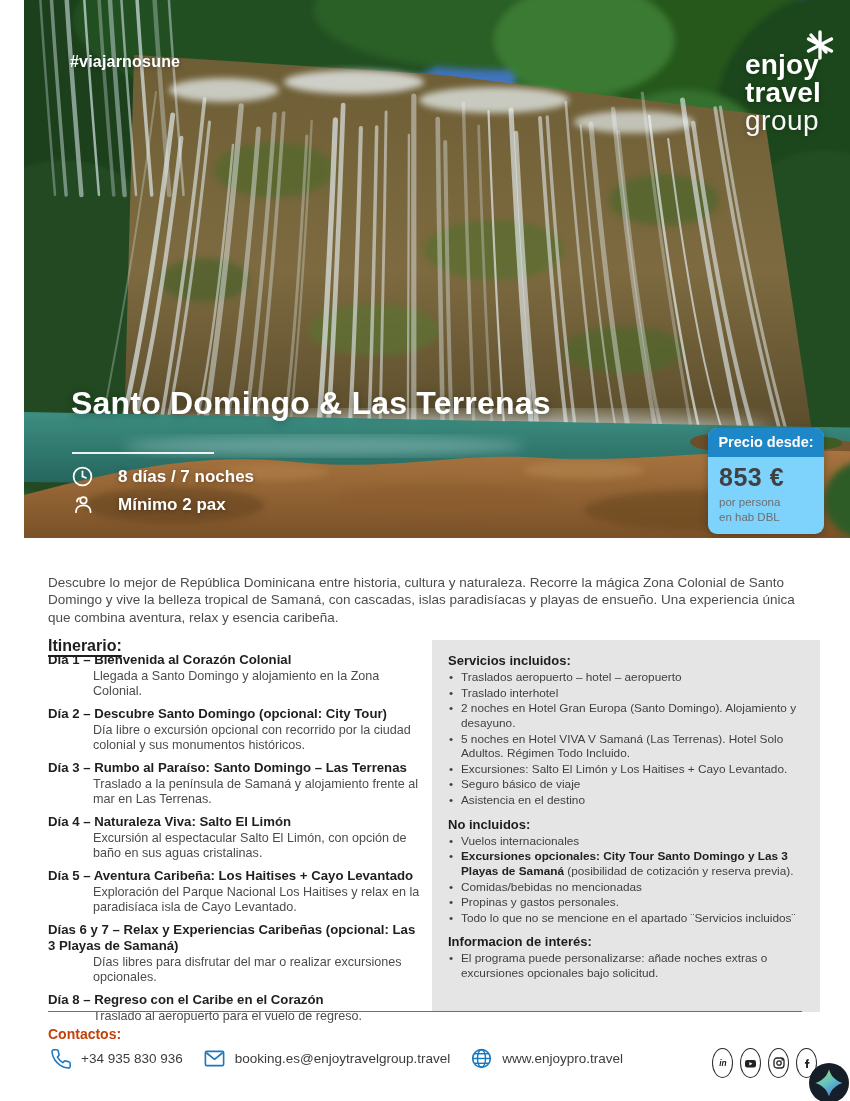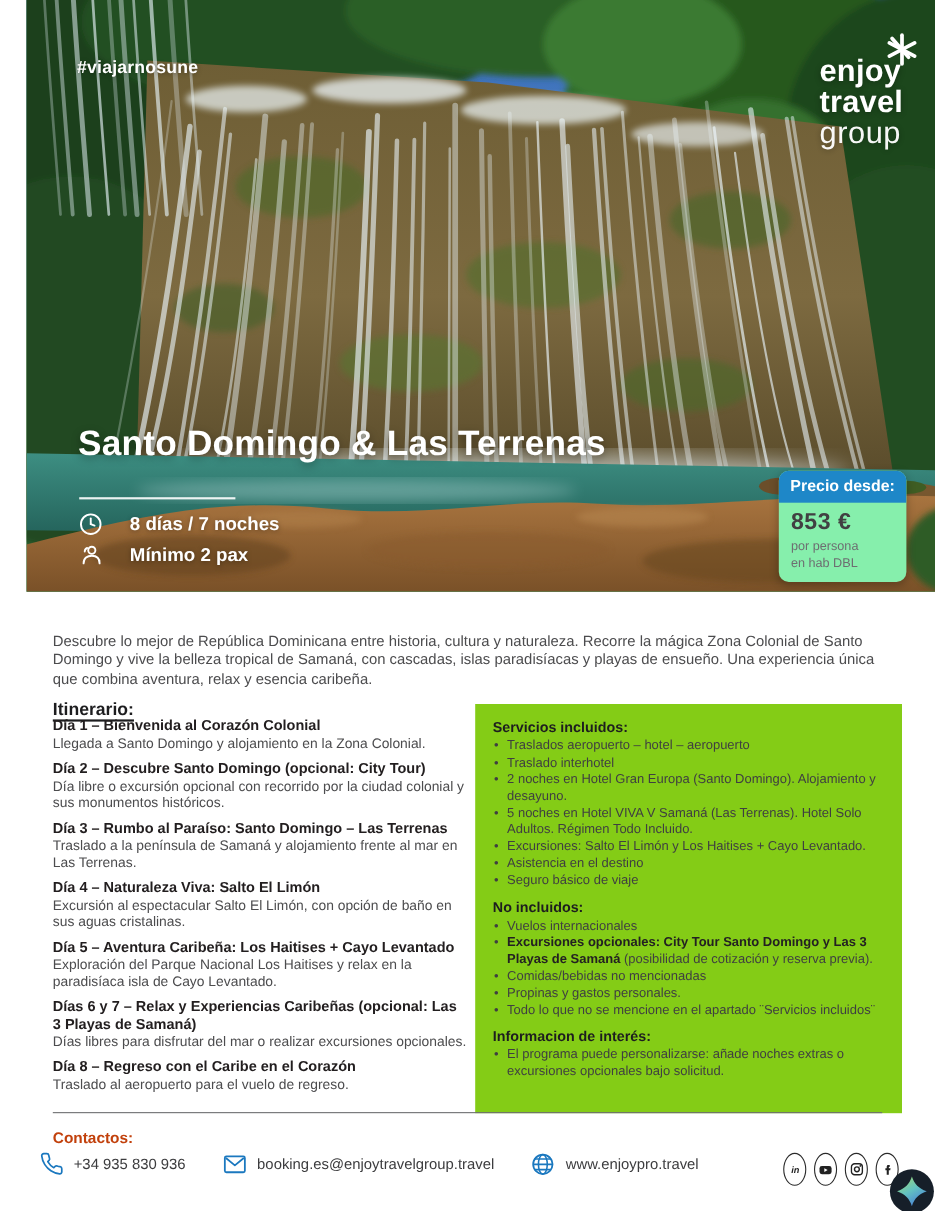--- a/index.html
+++ b/index.html
@@ -15,43 +15,43 @@
   .logo .l1,.logo .l2{font-size:28px;font-weight:bold;letter-spacing:.2px;}
   .logo .l3{font-size:28px;font-weight:400;opacity:.96;letter-spacing:.5px;}
   .logo-star{position:absolute;left:60px;top:-21px;width:30px;height:30px;}
   .hero-title{position:absolute;left:47px;top:385px;color:#fff;font-size:32px;font-weight:bold;letter-spacing:.2px;text-shadow:0 2px 8px rgba(0,0,0,.35);white-space:nowrap;}
   .hero-underline{position:absolute;left:48px;top:452px;width:142px;height:2px;background:rgba(255,255,255,.9);}
   .hero-fact{position:absolute;left:47px;color:#fff;font-weight:bold;font-size:17px;display:flex;align-items:center;gap:24px;text-shadow:0 1px 5px rgba(0,0,0,.35);}
   .fact-duration{top:465px;}
   .fact-pax{top:493px;}
   .hero-fact svg{display:block;}
   
-  .price-box{position:absolute;left:684px;top:428px;width:116px;background:#86efac;border-radius:9px;box-shadow:0 2px 8px rgba(0,0,0,.25);overflow:hidden;}
+  .price-box{position:absolute;left:684px;top:428px;width:116px;background:#7dd3fc;border-radius:9px;box-shadow:0 2px 8px rgba(0,0,0,.25);overflow:hidden;}
   .price-head{color:#fff;font-weight:bold;font-size:14.5px;text-align:center;padding:6px 0 7px;}
   .price-body{padding:6px 11px 9px;}
-  .price-value{font-size:21px;font-weight:bold;color:#414042;letter-spacing:.5px;}
+  .price-value{font-size:25px;font-weight:bold;color:#414042;letter-spacing:.5px;}
   .price-sub{font-size:11.5px;color:#6d6e71;line-height:1.3;margin-top:3px;}
   
   .intro{position:absolute;left:48px;top:560px;width:758px;font-size:13.5px;line-height:1.33;color:#4c4c4e;}
   .itinerary-heading{position:absolute;left:48px;top:624px;font-size:16px;font-weight:bold;color:#1d1d1f;
     text-decoration:underline;text-underline-offset:4px;text-decoration-thickness:1.5px;}
   .days{position:absolute;left:48px;top:652px;width:378px;}
   .day{margin-bottom:7px;}
   .day-title{font-size:13.2px;font-weight:bold;color:#221e1f;line-height:1.2;}
-  .day-desc{font-size:12.6px;color:#4c4c4e;line-height:1.2;margin-top:1px;}
-  .sbox{position:absolute;left:432px;top:640px;width:388px;min-height:372px;background:#84cc16;box-sizing:border-box;padding:13px 16px 10px;}
+  .day-desc{font-size:12.6px;color:#4c4c4e;line-height:1.2;margin-top:1px;margin-left:45px;}
+  .sbox{position:absolute;left:432px;top:640px;width:388px;min-height:372px;background:#e5e5e5;box-sizing:border-box;padding:13px 16px 10px;}
   .sbox h3{margin:0 0 2px;font-size:13px;color:#1d1d1f;}
   .sbox ul{list-style:none;margin:0 0 9px;padding:0;}
   .sbox li{position:relative;padding-left:13px;font-size:11.8px;line-height:1.24;color:#3f3f41;margin-bottom:1px;}
   .sbox li::before{content:"•";position:absolute;left:1px;top:0;color:#3f3f41;}
   .sbox .b{font-weight:bold;color:#232022;}
   
   .divider{position:absolute;left:48px;top:1011px;width:754px;height:1px;background:#6d6e71;}
   .footer-heading{position:absolute;left:48px;top:1026px;font-size:14px;font-weight:bold;color:#c2410c;}
-  .contact-row{position:absolute;left:36px;top:1047px;display:flex;align-items:flex-start;gap:20px;}
+  .contact-row{position:absolute;left:50px;top:1047px;display:flex;align-items:center;gap:7px;}
   .contact-item{display:flex;align-items:center;gap:9px;font-size:13.5px;color:#3c3c3e;text-decoration:none;cursor:pointer;}
   .contact-item + .contact-item{margin-left:13px;}
   .contact-item svg{display:block;}
   .social-row{position:absolute;left:712px;top:1048px;display:flex;gap:7px;}
   .soc{width:21px;height:30px;border:1.4px solid #2a2a2a;border-radius:50%;box-sizing:border-box;
     display:flex;align-items:center;justify-content:center;cursor:pointer;background:#fff;font-style:italic;}
   .soc svg{display:block;}
   .assistant-badge{position:absolute;left:808px;top:1062px;width:42px;height:42px;cursor:pointer;}
 </style>
 </head>
@@ -282,22 +282,22 @@
 </div>
 
 <div class="sbox">
   <h3>Servicios incluidos:</h3>
   <ul>
     <li>Traslados aeropuerto – hotel – aeropuerto</li>
     <li>Traslado interhotel</li>
     <li>2 noches en Hotel Gran Europa (Santo Domingo). Alojamiento y desayuno.</li>
     <li>5 noches en Hotel VIVA V Samaná (Las Terrenas). Hotel Solo Adultos. Régimen Todo Incluido.</li>
     <li>Excursiones: Salto El Limón y Los Haitises + Cayo Levantado.</li>
+    <li>Seguro básico de viaje</li>
     <li>Asistencia en el destino</li>
-    <li>Seguro básico de viaje</li>
   </ul>
 
   <h3>No incluidos:</h3>
   <ul>
     <li><span class="b"></span><span>Vuelos internacionales</span></li>
     <li><span class="b">Excursiones opcionales: City Tour Santo Domingo y Las 3 Playas de Samaná</span><span> (posibilidad de cotización y reserva previa).</span></li>
     <li><span class="b"></span><span>Comidas/bebidas no mencionadas</span></li>
     <li><span class="b"></span><span>Propinas y gastos personales.</span></li>
     <li><span class="b"></span><span>Todo lo que no se mencione en el apartado ¨Servicios incluidos¨</span></li>
   </ul>

